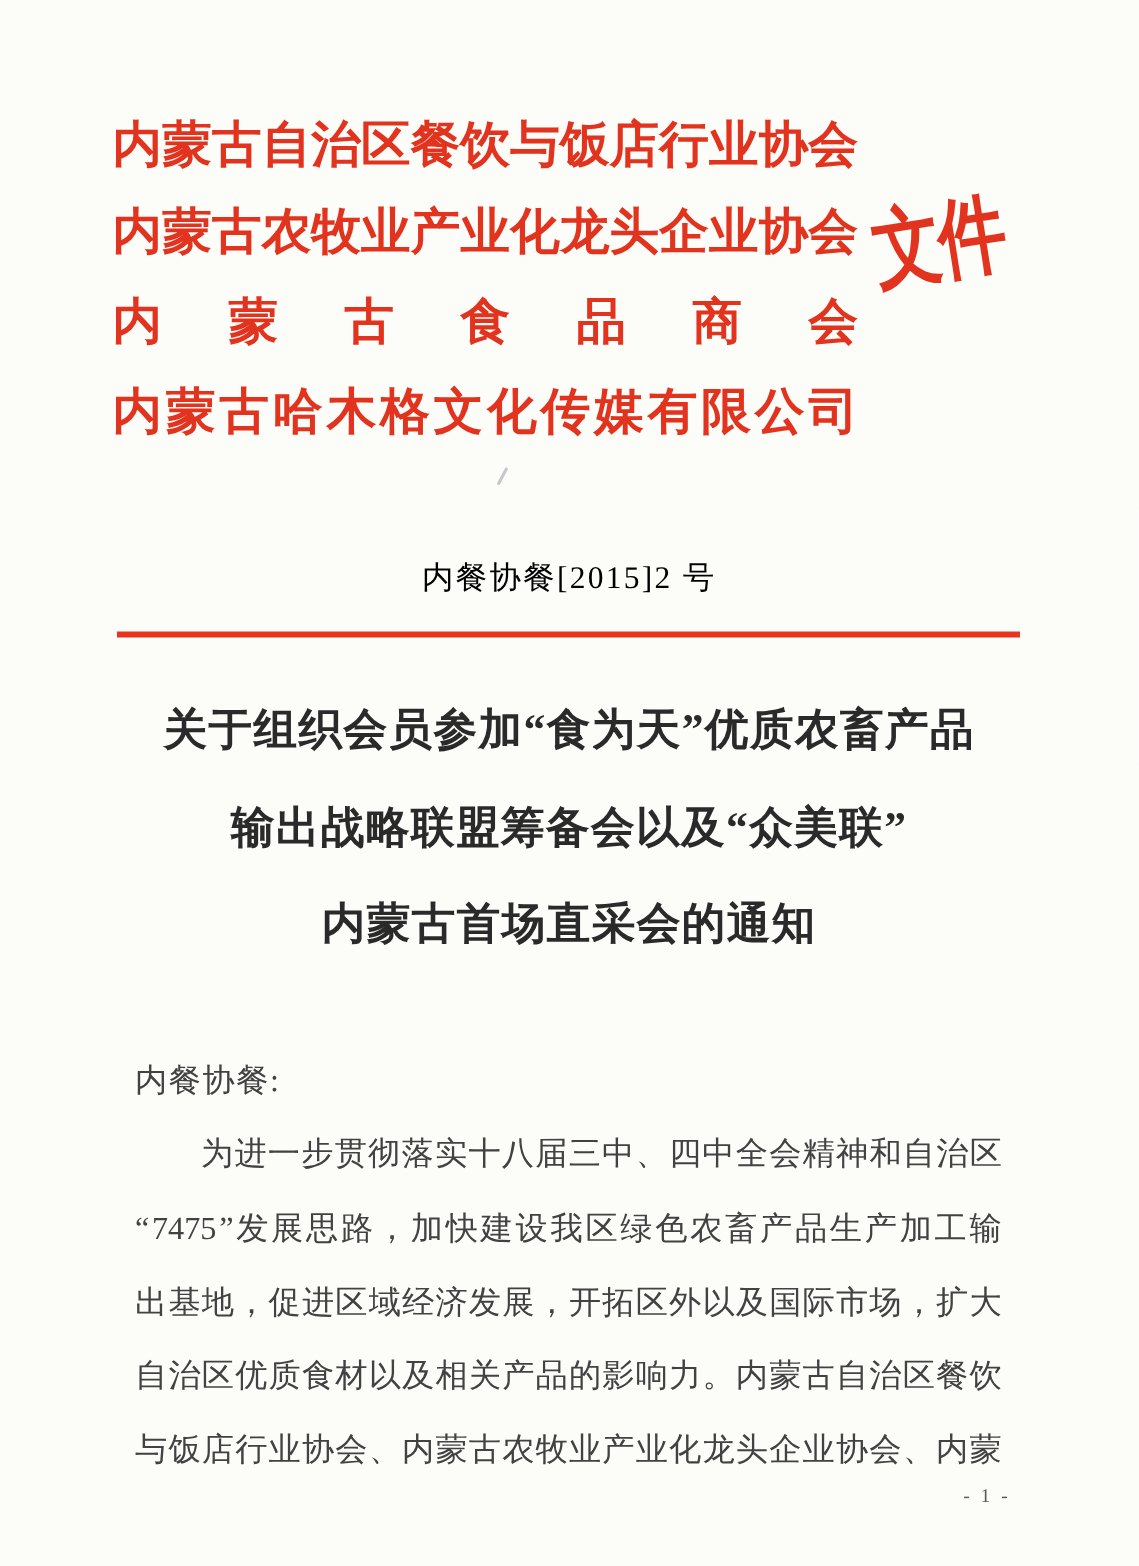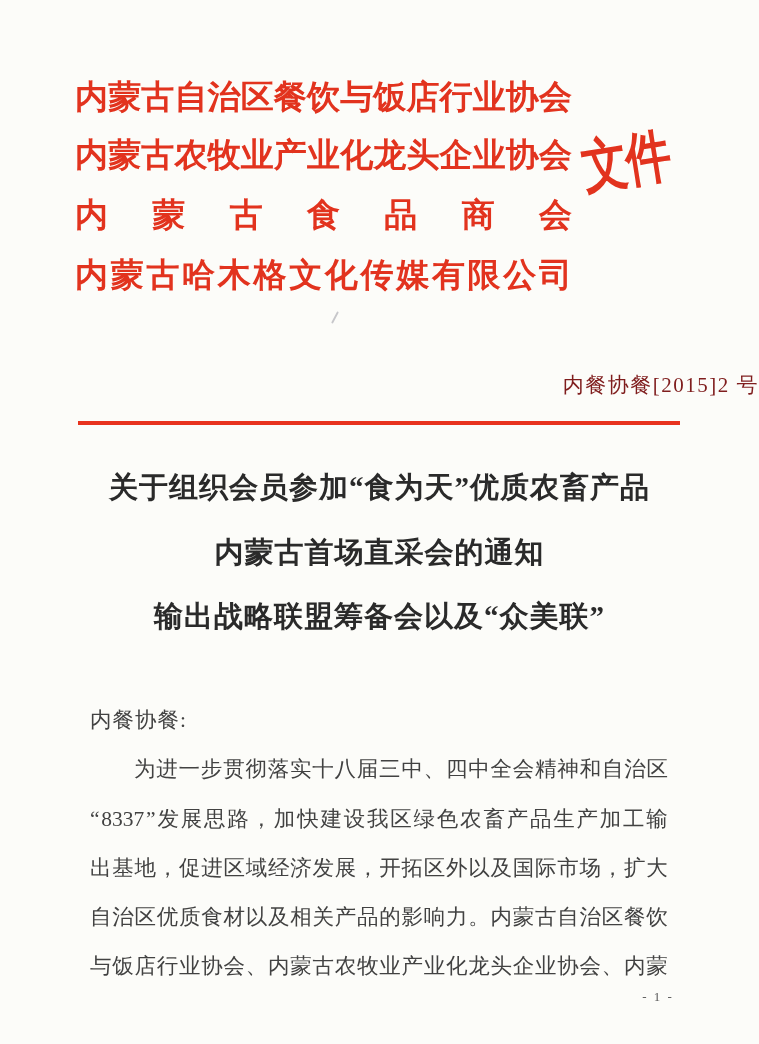--- a/index.html
+++ b/index.html
@@ -34,21 +34,21 @@
     color:var(--red);font-weight:700;font-size:58px;line-height:1;
     letter-spacing:-2px;
     transform:rotate(-9deg) scaleX(0.78);
     transform-origin:left top;
     white-space:nowrap;
   }
 
   
   .ref-number{
     position:absolute;top:371px;left:0;width:100%;
-    text-align:right;font-size:21px;color:#7f1d1d;letter-spacing:1.5px;
+    text-align:center;font-size:21px;color:#000000;letter-spacing:1.5px;
   }
   .red-rule{
     position:absolute;left:78px;top:421px;width:602px;height:4px;
     background:var(--rule-red);
   }
 
   
   .title-block{
     position:absolute;top:455px;left:0;width:100%;
     text-align:center;color:var(--ink-title);
@@ -147,22 +147,22 @@
   <div class="doc-mark">文件</div>
 
   <div class="artifact"></div>
 
   <div class="ref-number">内餐协餐[2015]2 号</div>
 
   <div class="red-rule"></div>
 
   <div class="title-block">
     <div class="title-line">关于组织会员参加“食为天”优质农畜产品</div>
+    <div class="title-line">输出战略联盟筹备会以及“众美联”</div>
     <div class="title-line">内蒙古首场直采会的通知</div>
-    <div class="title-line">输出战略联盟筹备会以及“众美联”</div>
   </div>
 
   <div class="body-block">
     <div class="b-line salutation">内餐协餐:</div>
     <div class="b-line char-row indent">
         <span>为</span>
         <span>进</span>
         <span>一</span>
         <span>步</span>
         <span>贯</span>
@@ -181,21 +181,21 @@
         <span>会</span>
         <span>精</span>
         <span>神</span>
         <span>和</span>
         <span>自</span>
         <span>治</span>
         <span>区</span>
       </div>
     <div class="b-line char-row">
         <span>“</span>
-        <span>8337</span>
+        <span>7475</span>
         <span>”</span>
         <span>发</span>
         <span>展</span>
         <span>思</span>
         <span>路</span>
         <span>，</span>
         <span>加</span>
         <span>快</span>
         <span>建</span>
         <span>设</span>

